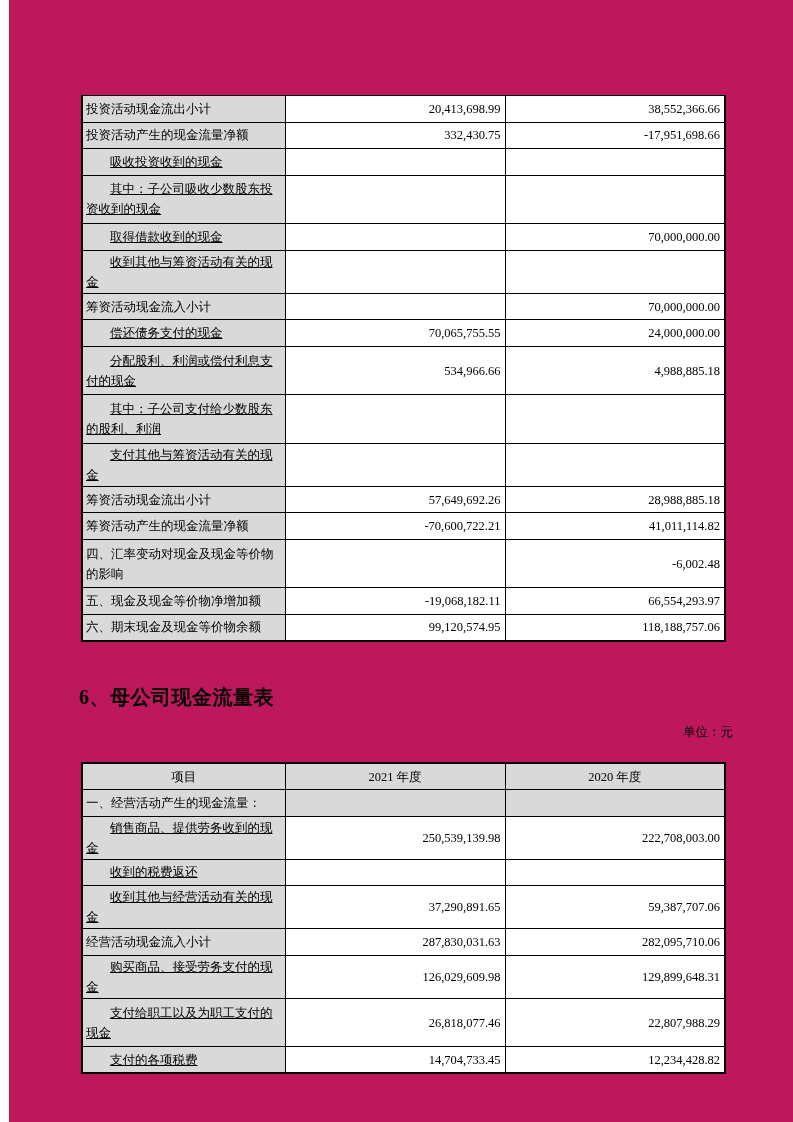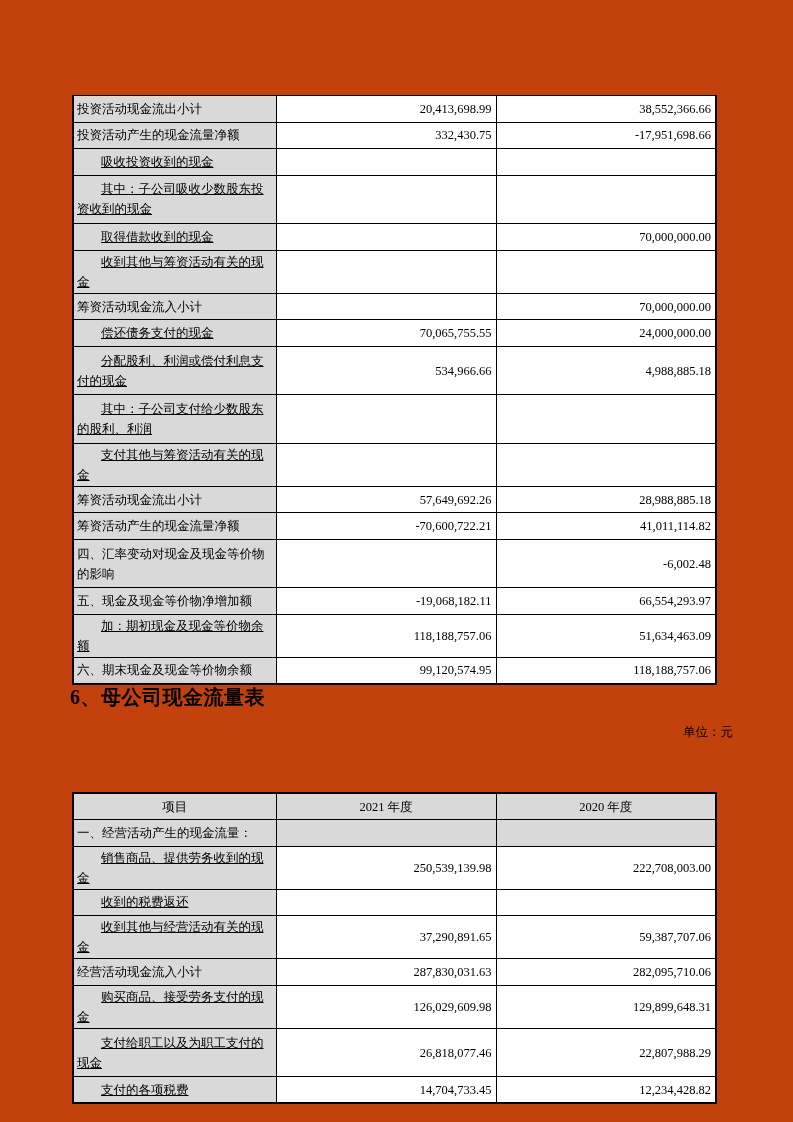--- a/index.html
+++ b/index.html
@@ -4,32 +4,32 @@
 <style>
   * { margin: 0; padding: 0; box-sizing: border-box; }
   html, body { background: #ffffff; }
   body {
     width: 793px; height: 1122px;
     position: relative;
     font-family: "Liberation Serif", "DejaVu Serif", serif;
     color: #000000;
     overflow: hidden;
   }
-  .page { position: absolute; inset: 0; background: #c2410c; }
+  .page { position: absolute; inset: 0; background: #be185d; margin-left: 9px; }
 
   table.fin {
     position: absolute;
     left: 72px;
     width: 645px;
     border-collapse: collapse;
     table-layout: fixed;
     border: 2px solid #000000;
   }
   #table1 { top: 95px; border-top-width: 1px; }
-  #table2 { top: 792px; }
+  #table2 { top: 762px; }
 
   table.fin td, table.fin th {
     border: 1px solid #000000;
     font-size: 12.5px;
     vertical-align: middle;
     overflow: hidden;
     line-height: 1.6;
   }
   table.fin tr { height: 26.6px; }
   table.fin tr.tall { height: 48.4px; }
@@ -149,25 +149,20 @@
           <td class="label">四、汇率变动对现金及现金等价物的影响</td>
           <td class="val"></td>
           <td class="val">-6,002.48</td>
         </tr>
         <tr class="">
           <td class="label">五、现金及现金等价物净增加额</td>
           <td class="val">-19,068,182.11</td>
           <td class="val">66,554,293.97</td>
         </tr>
         <tr class="">
-          <td class="label indent">加：期初现金及现金等价物余额</td>
-          <td class="val">118,188,757.06</td>
-          <td class="val">51,634,463.09</td>
-        </tr>
-        <tr class="">
           <td class="label">六、期末现金及现金等价物余额</td>
           <td class="val">99,120,574.95</td>
           <td class="val">118,188,757.06</td>
         </tr>
       </tbody>
   </table>
 
   <div class="heading">6、母公司现金流量表</div>
 
   <div class="unit-label">单位：元</div>

